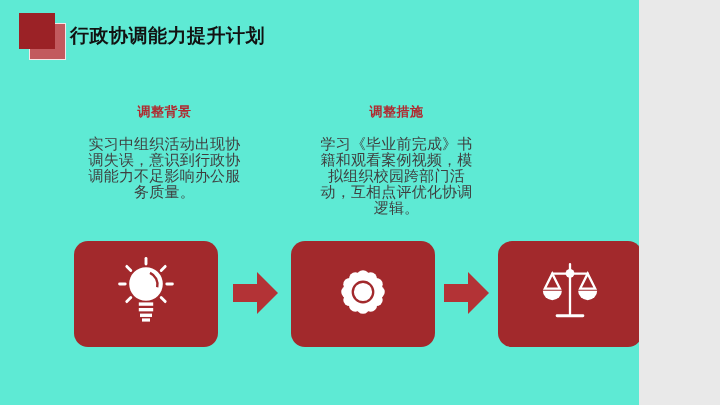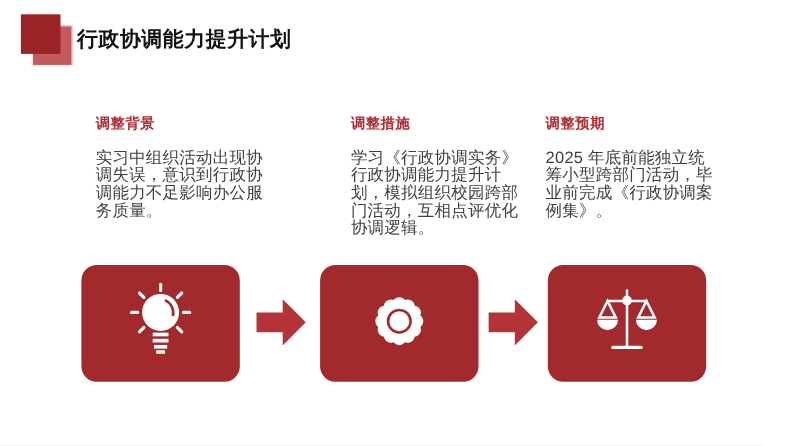--- a/index.html
+++ b/index.html
@@ -1,35 +1,35 @@
 <!DOCTYPE html>
 <html><head>
 <meta charset="utf-8">
 <style>
   html,body{margin:0;padding:0;background:#e9e9e9;}
   *{box-sizing:border-box;}
   .slide{
-    position:relative;width:720px;height:405px;background:#ffffff;
+    position:relative;width:639px;height:405px;background:#5eead4;
     font-family:"Liberation Sans","DejaVu Sans",sans-serif;overflow:hidden;
   }
   
   .logo{position:absolute;left:19px;top:13px;width:48px;height:48px;}
   .logo .sq-light{
     position:absolute;left:10px;top:10px;width:37px;height:37px;
     background:#c25a5e;border:1px solid rgba(255,255,255,.85);
   }
   .logo .sq-dark{
     position:absolute;left:0;top:0;width:36px;height:36px;background:#9b2226;
   }
   .title{
     position:absolute;left:70px;top:23px;font-size:19px;font-weight:bold;
     color:#121212;letter-spacing:.5px;white-space:nowrap;
   }
   
-  .col{position:absolute;top:103px;width:155px;}
+  .col{position:absolute;top:103px;width:155px;text-align:center;}
   .col .head{font-size:13px;font-weight:bold;color:#b02a30;letter-spacing:.5px;margin:0 0 15px 0;}
   .col .body{font-size:15px;line-height:16px;color:#3f3f3f;margin:0;letter-spacing:.2px;}
   .col1{left:87px;}
   .col2{left:291px;margin-left:28px;}
   .col3{left:496px;}
   
   .tile{
     position:absolute;top:241px;width:144px;height:106px;background:#a2292c;
     border-radius:14px;display:flex;align-items:center;justify-content:center;
   }
@@ -52,27 +52,23 @@
 
   <div class="title">行政协调能力提升计划</div>
 
   <div class="col col1">
     <p class="head">调整背景</p>
     <p class="body">实习中组织活动出现协调失误，意识到行政协调能力不足影响办公服务质量。</p>
   </div>
 
   <div class="col col2">
     <p class="head">调整措施</p>
-    <p class="body">学习《行政协调实务》行政协调能力提升计划，模拟组织校园跨部门活动，互相点评优化协调逻辑。</p>
+    <p class="body">学习《毕业前完成》书籍和观看案例视频，模拟组织校园跨部门活动，互相点评优化协调逻辑。</p>
   </div>
 
-  <div class="col col3">
-    <p class="head">调整预期</p>
-    <p class="body">2025 年底前能独立统筹小型跨部门活动，毕业前完成《行政协调案例集》。</p>
-  </div>
 
   <div class="tile tile1">
     <span>
       <svg width="80" height="80" viewBox="0 0 100 100">
         <g stroke="#ffffff" stroke-width="3.6" stroke-linecap="round">
           <line x1="50" y1="8" x2="50" y2="15"></line>
           <line x1="26" y1="18" x2="31" y2="23"></line>
           <line x1="74" y1="18" x2="69" y2="23"></line>
           <line x1="17" y1="40" x2="24" y2="40"></line>
           <line x1="83" y1="40" x2="76" y2="40"></line>

